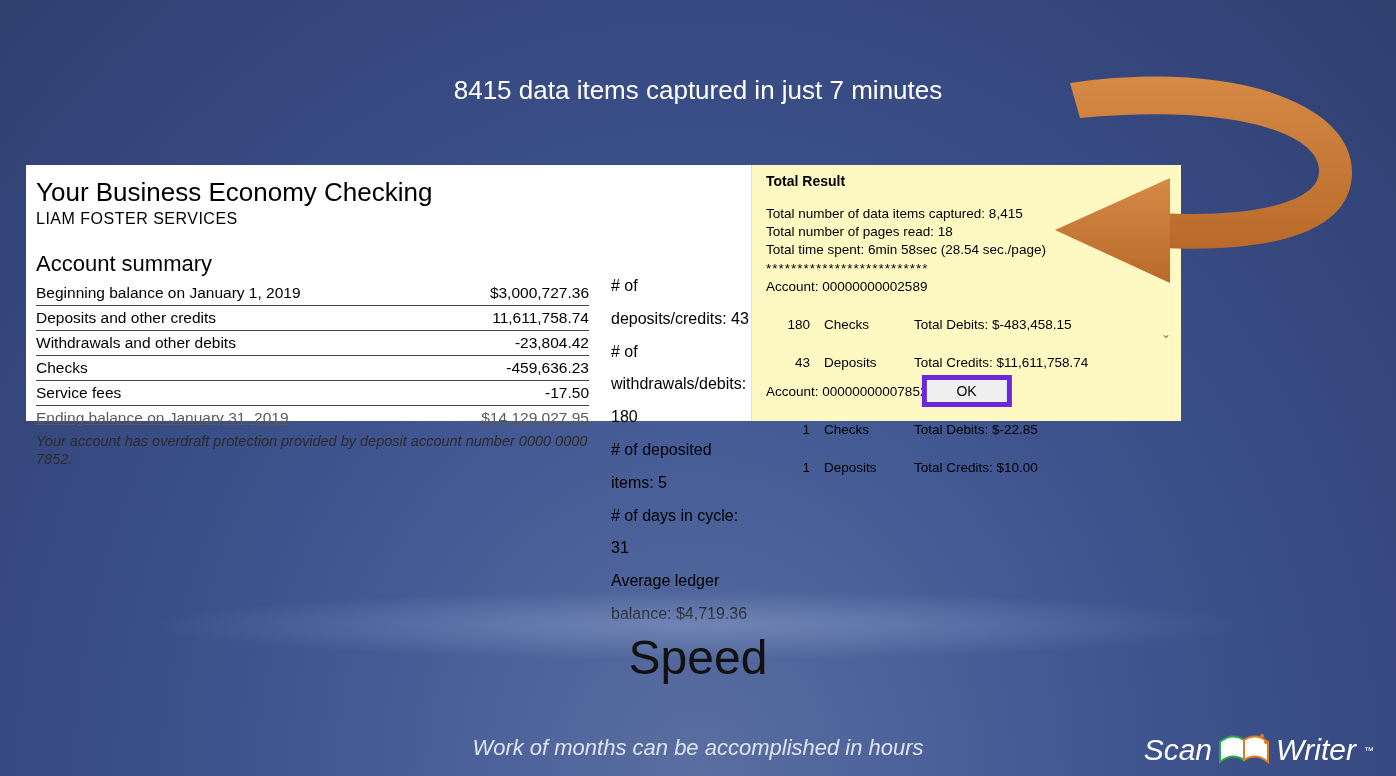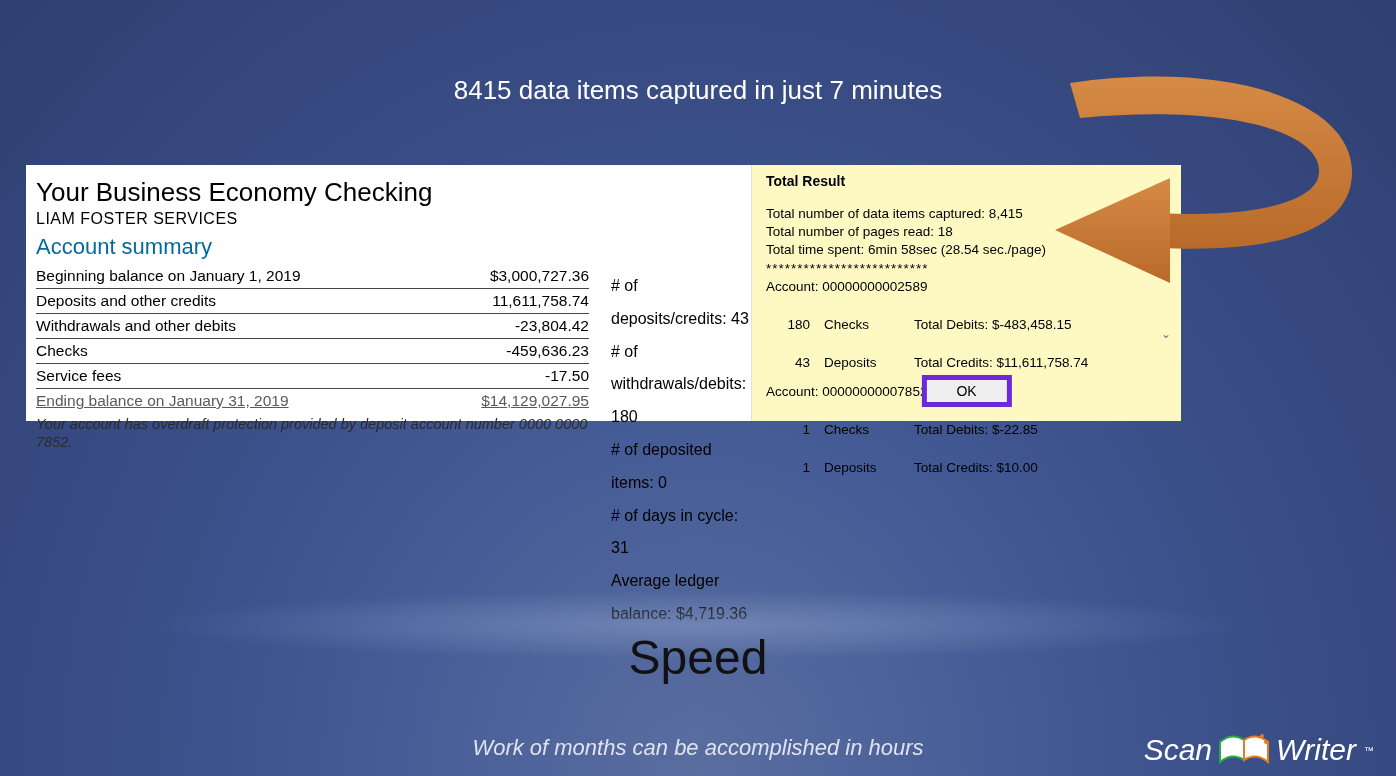--- a/index.html
+++ b/index.html
@@ -20,22 +20,22 @@
   .card {
     position:absolute; top:165px; left:26px; width:1155px; height:256px;
     background:#ffffff;
     display:flex;
   }
   .card-left { width:585px; padding:10px 22px 10px 10px; }
   .card-mid  { width:140px; padding-top:105px; font-size:16px; color:#000; line-height:2.05; }
   .card-right{ flex:1; background:#fef9c3; border-left:1px solid #e0e0e0; padding:8px 14px 10px 14px; position:relative; font-size:14px; color:#000; }
 
   .stmt-title { font-size:26px; font-weight:500; color:#000; margin:2px 0 2px 0; white-space:pre; }
-  .stmt-owner { font-size:16px; font-weight:400; letter-spacing:.5px; color:#000; margin-bottom:6px; }
-  .stmt-sub   { font-size:22px; color:#0369a1; margin:2px 0 4px 0; }
+  .stmt-owner { font-size:16px; font-weight:400; letter-spacing:.5px; color:#000; margin-bottom:23px; }
+  .stmt-sub   { font-size:22px; color:#000000; margin:2px 0 4px 0; }
 
   .sumtbl { width:100%; border-collapse:collapse; font-size:15.5px; }
   .sumtbl td { padding:3px 0; border-bottom:1px solid #444; }
   .sumtbl td:last-child { text-align:right; }
   .sumtbl tr.last td { border-bottom:none; color:#5a5a5a;text-decoration:underline; }
   .overdraft { font-size:14.5px; font-style:italic; color:#2b2b2b; margin-top:2px; line-height:1.25; }
 
   .dlg-title { font-weight:600; margin-bottom:16px; }
   .dlg-body  { font-size:13.5px; line-height:1.35; }
   .dlg-sep   { letter-spacing:1px; }
@@ -115,21 +115,21 @@
             <td>$14,129,027.95</td>
           </tr>
     </tbody>
       </table>
     <div class="overdraft">Your account has overdraft protection provided by  deposit  account  number 0000 0000 7852.</div>
   </div>
 
   <div class="card-mid">
     <div># of deposits/credits: 43</div>
     <div># of withdrawals/debits: 180</div>
-    <div># of deposited items: 0</div>
+    <div># of deposited items: 5</div>
     <div># of days in cycle: 31</div>
     <div>Average ledger balance: $4,719.36</div>
   </div>
 
   <div class="card-right">
     <div class="dlg-title">Total Result</div>
     <div class="dlg-body">
       <div>Total number of data items captured: 8,415</div>
       <div>Total number of pages read: 18</div>
       <div>Total time spent: 6min 58sec (28.54 sec./page)</div>

